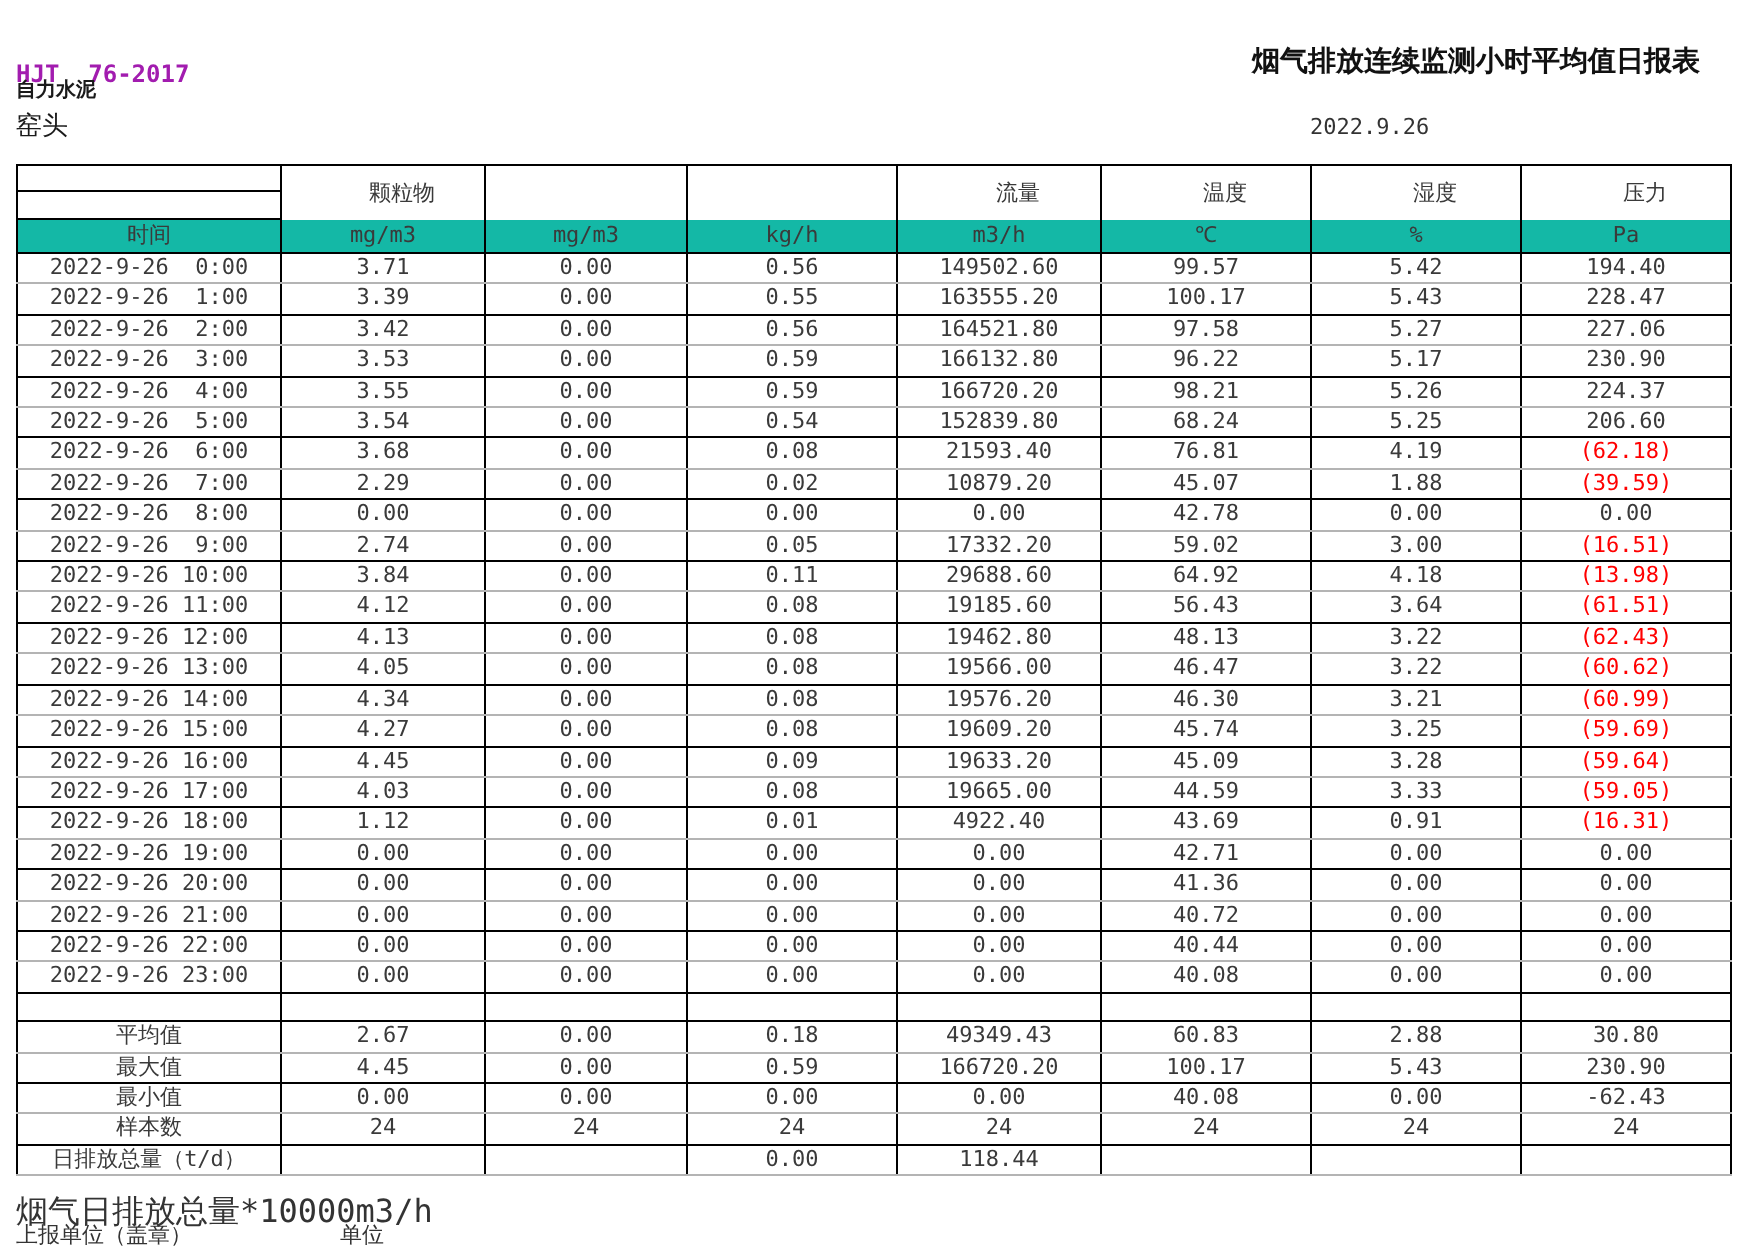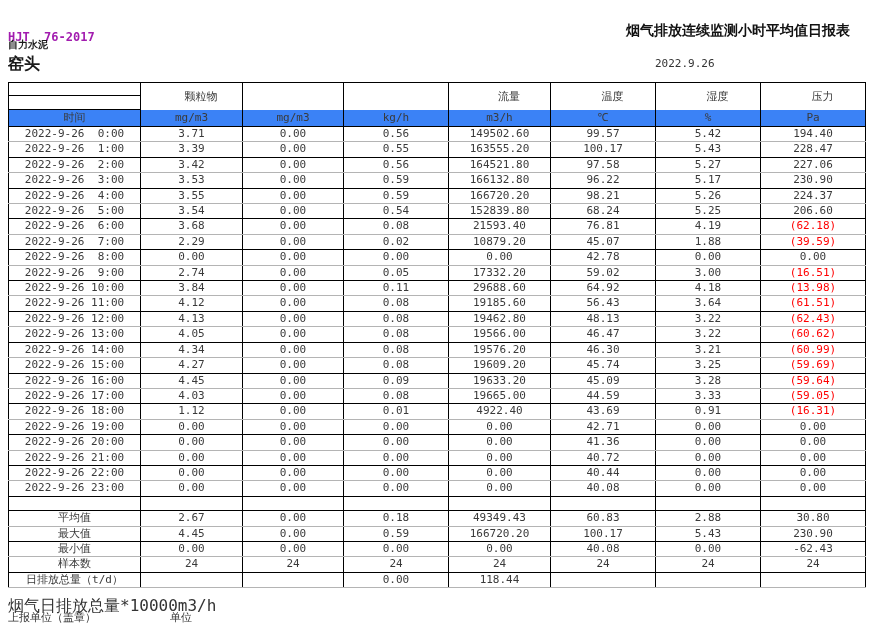--- a/index.html
+++ b/index.html
@@ -9,21 +9,21 @@
     background: #ffffff;
     font-family: "DejaVu Sans Mono", "Liberation Mono", monospace;
     color: #3a3a3a;
     position: relative;
     overflow: hidden;
   }
   .abs { position: absolute; }
   .std-code   { left: 8px;  top: 6px;  font-size: 12px; font-weight: bold; color: #a21caf; white-space: pre; margin-top: 24px; }
   .page-title { left: 0;    top: 22px; width: 850px; text-align: right; font-size: 14px; font-weight: bold; color: #111; }
   .company    { left: 8px;  top: 38px; font-size: 10px; font-weight: bold; color: #1a1a1a; }
-  .station    { left: 8px;  top: 54px; font-size: 16px; font-weight: bold; color: #1a1a1a; }
+  .station    { left: 8px;  top: 54px; font-size: 13px; font-weight: normal; color: #1a1a1a; }
   .date-label { left: 655px; top: 57px; font-size: 11px; color: #333; }
 
   table.report {
     position: absolute; left: 8px; top: 82px;
     width: 857px;
     border-collapse: collapse;
     table-layout: fixed;
     font-size: 11px;
     border: 1px solid #000;
   }
@@ -35,21 +35,21 @@
     height: 14.4px;
     line-height: 14.4px;
     white-space: pre;
     overflow: hidden;
     color: #3a3a3a;
   }
   tr.h1a td { height: 13px; line-height: 13px; padding-left: 19px; }
   tr.h1a td.nosplit { border-bottom: none; }
   tr.h1b td { height: 14px; line-height: 14px; }
   tr.ghead td {
-    background: #3b82f6;
+    background: #14b8a6;
     height: 16px; line-height: 16px;
     border-bottom: 1px solid #000;
   }
   tr.lt td { border-bottom: 1px solid #b4b4b4; }
   tr.spacer td { height: 14.4px; }
   .red { color: #ff0000; }
 
   .footer-note  { left: 8px;  top: 596px; font-size: 16px; color: #333; }
   .report-unit  { left: 8px;  top: 610px; font-size: 11px; color: #333; }
   .unit-label   { left: 170px; top: 610px; font-size: 11px; color: #333; }

